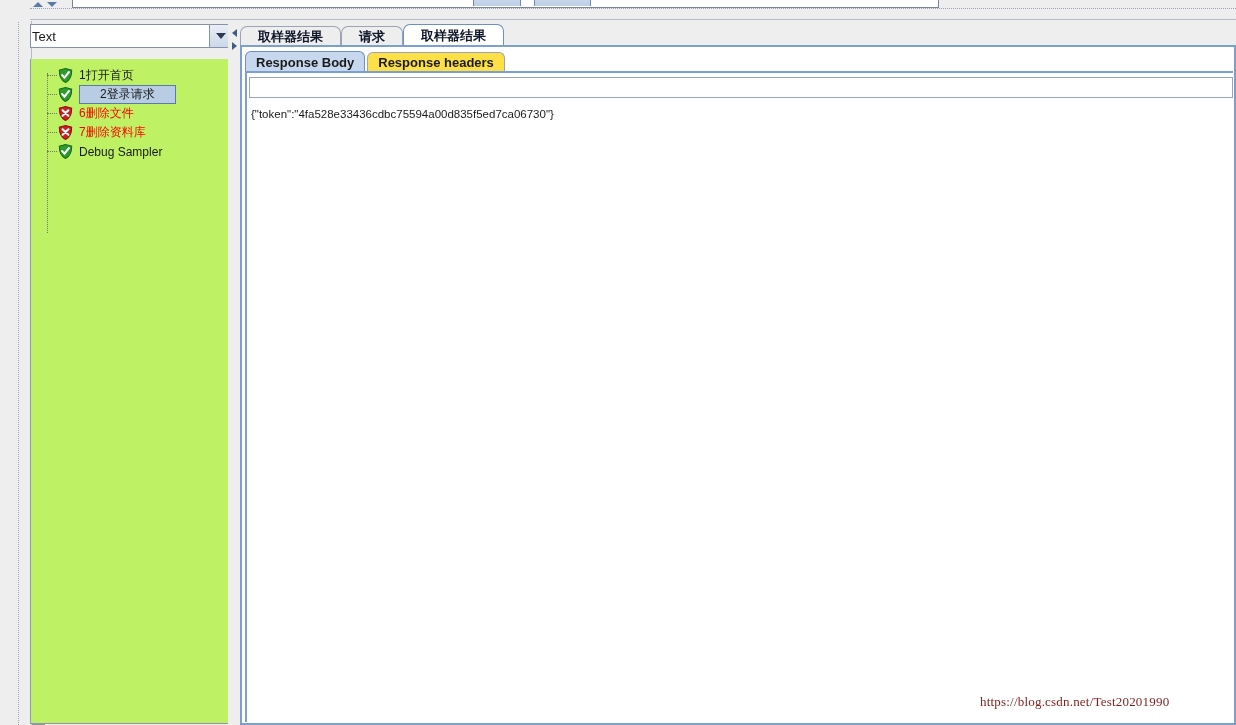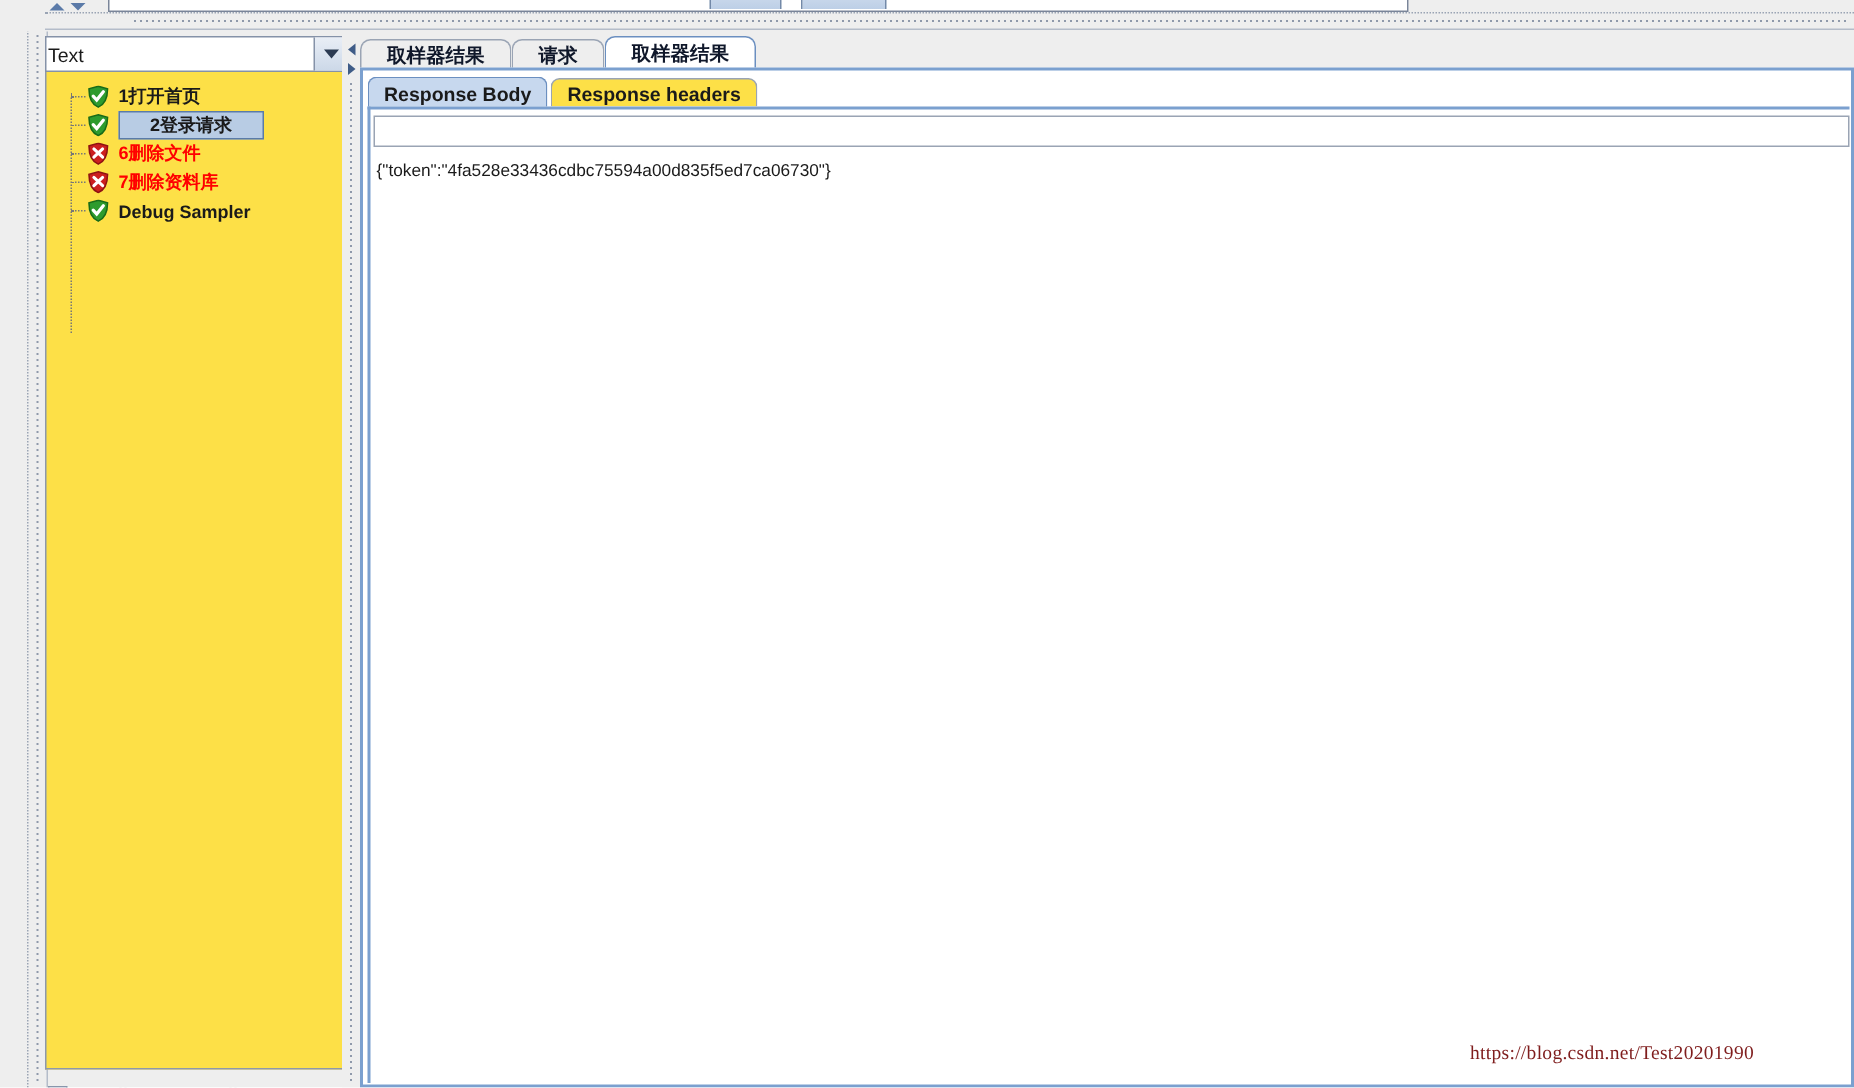--- a/index.html
+++ b/index.html
@@ -136,28 +136,27 @@
   }
   .combo-arrow {
     width: 0; height: 0;
     border-left: 5px solid transparent;
     border-right: 5px solid transparent;
     border-top: 6px solid #2b3a52;
   }
 
   .tree-box {
     position: absolute;
-    left: 0; top: 26px;
+    left: 0; top: 37px;
     width: 203px; height: 665px;
-    background: #fde047;
+    background: #bef264;
     border: 1px solid #8d98aa;
     border-top: none;
     box-sizing: border-box;
     overflow: hidden;
-    font-weight: bold;
   }
   .tree {
     position: absolute;
     left: 0; top: 7px;
     width: 100%;
   }
   .tree-row {
     position: relative;
     height: 19px;
     display: flex;

